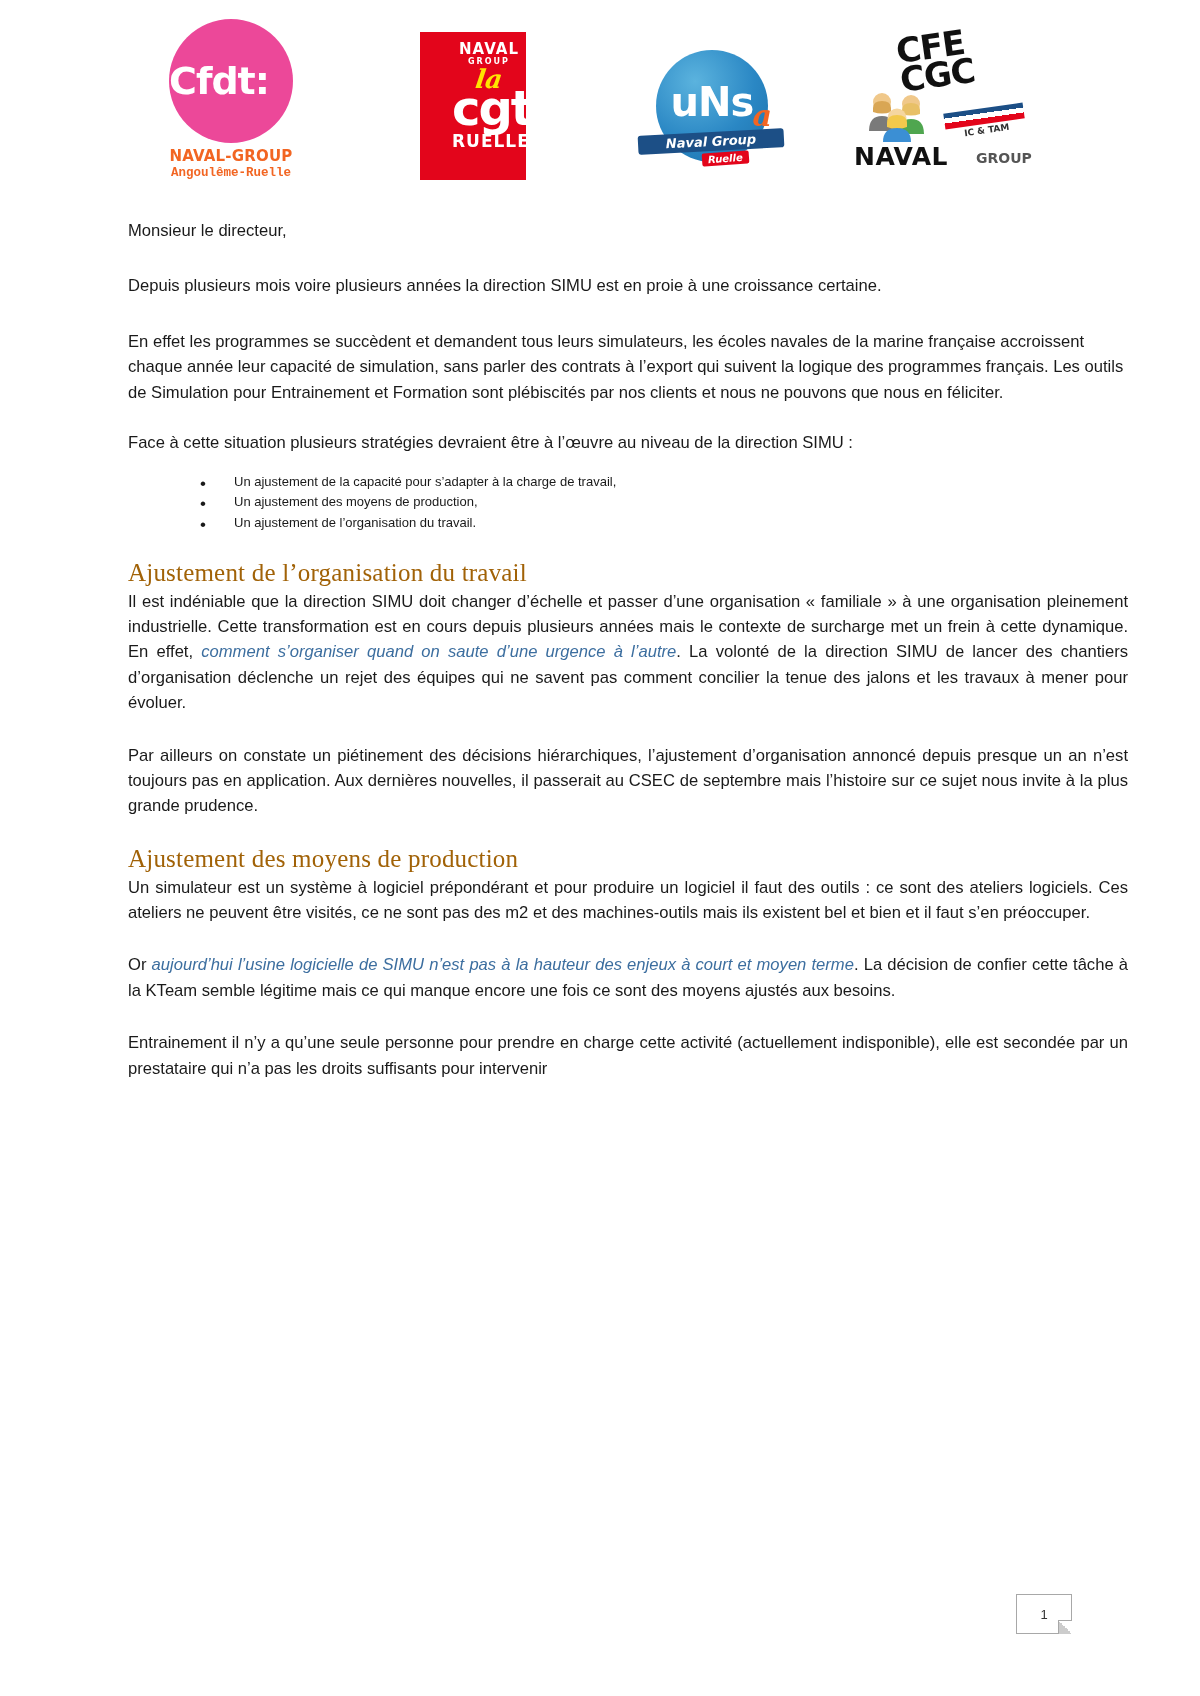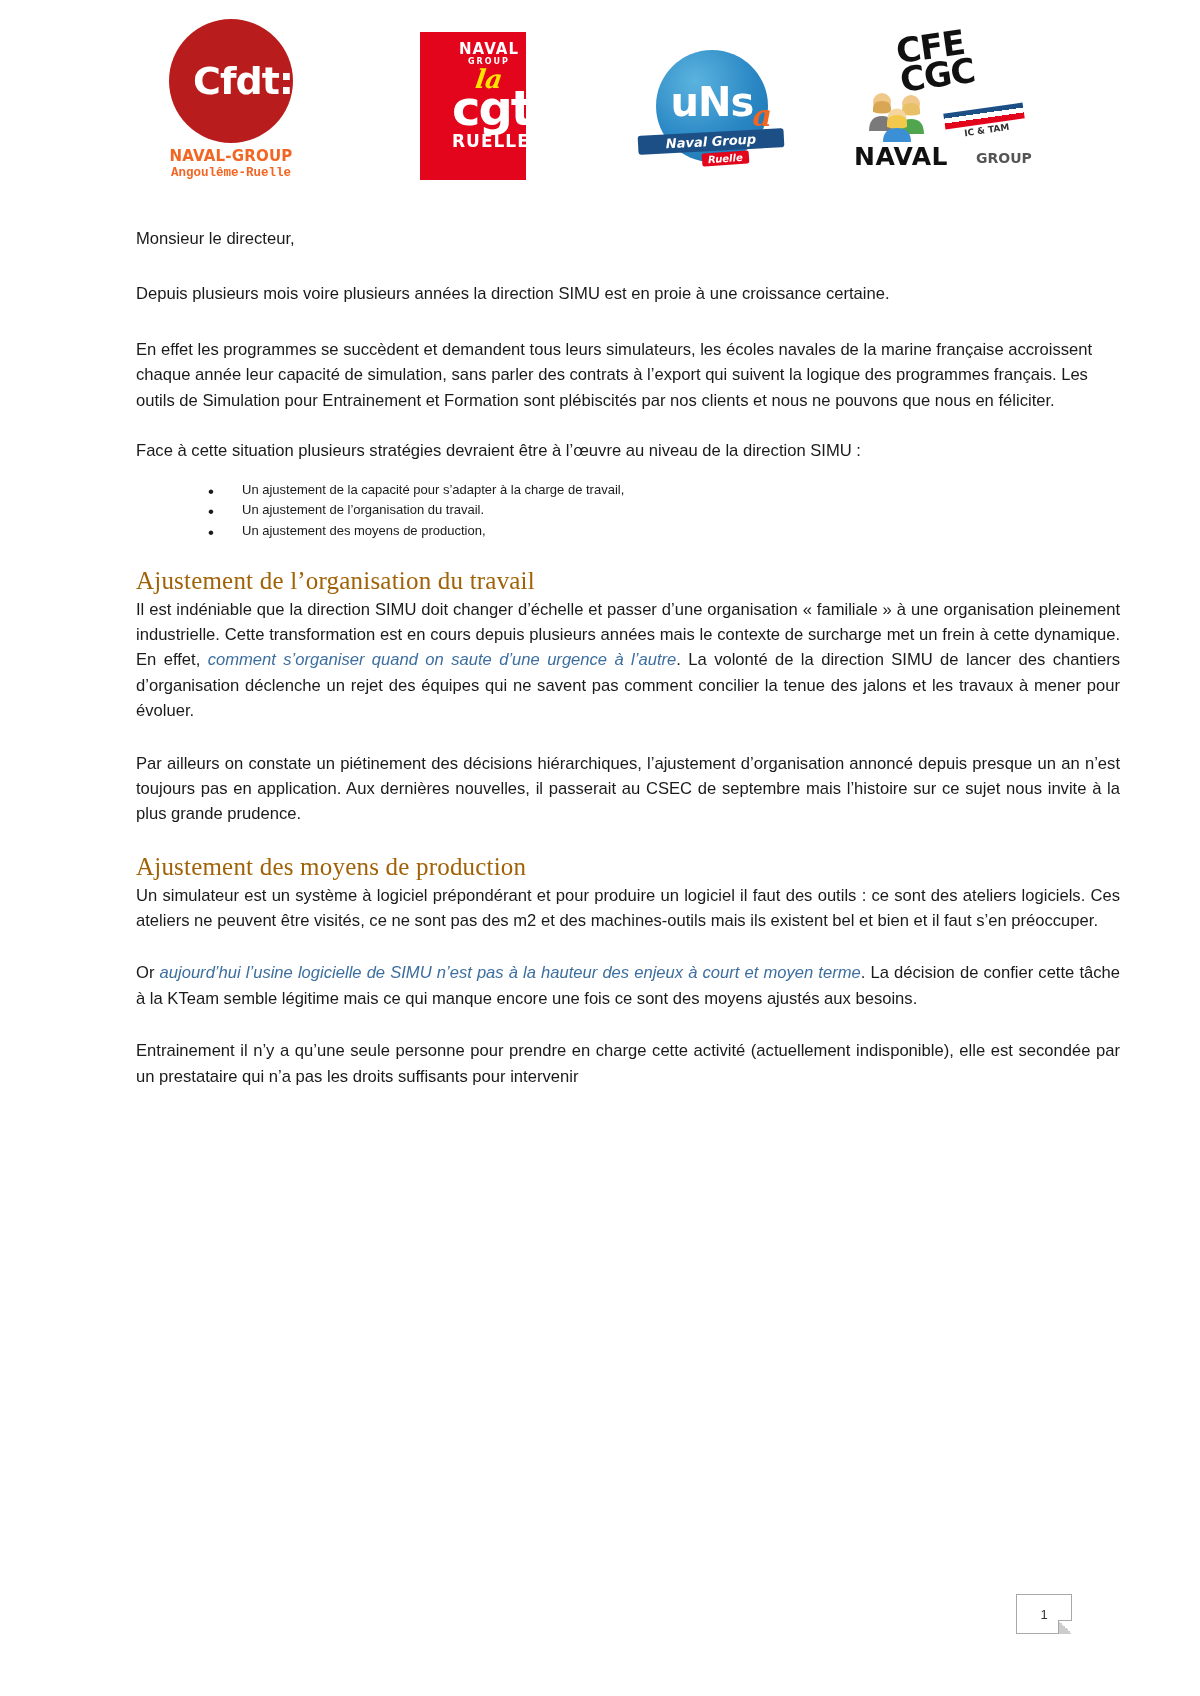--- a/index.html
+++ b/index.html
@@ -38,23 +38,23 @@
 
   
   .logo-cfdt {
     width: 170px;
     margin-left: 130px;
     text-align: center;
   }
   .cfdt-circle {
     width: 124px; height: 124px;
     border-radius: 50%;
-    background: #b91c1c;
+    background: #ec4899;
     margin: 0 auto;
-    display: flex; align-items: center; justify-content: flex-end;
+    display: flex; align-items: center; justify-content: flex-start;
   }
   .cfdt-word {
     color: #ffffff;
     font-family: "DejaVu Sans", sans-serif;
     font-weight: bold;
     font-size: 38px;
     letter-spacing: -1px;
     line-height: 1;
   }
   .cfdt-sub1 {
@@ -250,21 +250,21 @@
     font-family: "Liberation Sans", sans-serif;
     font-size: 21.5px;
     color: #000000;
     margin: 22px 0 0 0;
     padding: 0 100px;
     letter-spacing: 0.1px;
   }
 
   
   .content {
-    margin: 8px;
+    margin: 0;
     padding: 0 72px 0 128px;
   }
   p.body {
     font-family: "Liberation Sans", sans-serif;
     font-size: 16.6px;
     line-height: 1.53;
     color: #1a1a1a;
     margin: 0 0 17px 0;
     text-align: left;
   }
@@ -405,22 +405,22 @@
     <div style="height:13px"></div>
 
     <p class="body">En effet les programmes se succèdent et demandent tous leurs simulateurs, les écoles navales de la marine française accroissent chaque année leur capacité de simulation, sans parler des contrats à l’export qui suivent la logique des programmes français. Les outils de Simulation pour Entrainement et Formation sont plébiscités par nos clients et nous ne pouvons que nous en féliciter.</p>
 
     <div style="height:8px"></div>
 
     <p class="body">Face à cette situation plusieurs stratégies devraient être à l’œuvre au niveau de la direction SIMU :</p>
 
     <ul class="bullets">
       <li>Un ajustement de la capacité pour s’adapter à la charge de travail,</li>
+      <li>Un ajustement des moyens de production,</li>
       <li>Un ajustement de l’organisation du travail.</li>
-      <li>Un ajustement des moyens de production,</li>
     </ul>
 
 
     <h2 class="section">Ajustement de l’organisation du travail</h2>
 
     <p class="body justified"><span>Il est indéniable que la direction SIMU doit changer d’échelle et passer d’une organisation « familiale » à une organisation pleinement industrielle. Cette transformation est en cours depuis plusieurs années mais le contexte de surcharge met un frein à cette dynamique. En effet, </span><span class="blue-italic">comment s’organiser quand on saute d’une urgence à l’autre</span><span>. La volonté de la direction SIMU de lancer des chantiers d’organisation déclenche un rejet des équipes qui ne savent pas comment concilier la tenue des jalons et les travaux à mener pour évoluer.</span></p>
 
     <div style="height:10px"></div>
 
     <p class="body justified">Par ailleurs on constate un piétinement des décisions hiérarchiques, l’ajustement d’organisation annoncé depuis presque un an n’est toujours pas en application. Aux dernières nouvelles, il passerait au CSEC de septembre mais l’histoire sur ce sujet nous invite à la plus grande prudence.</p>

